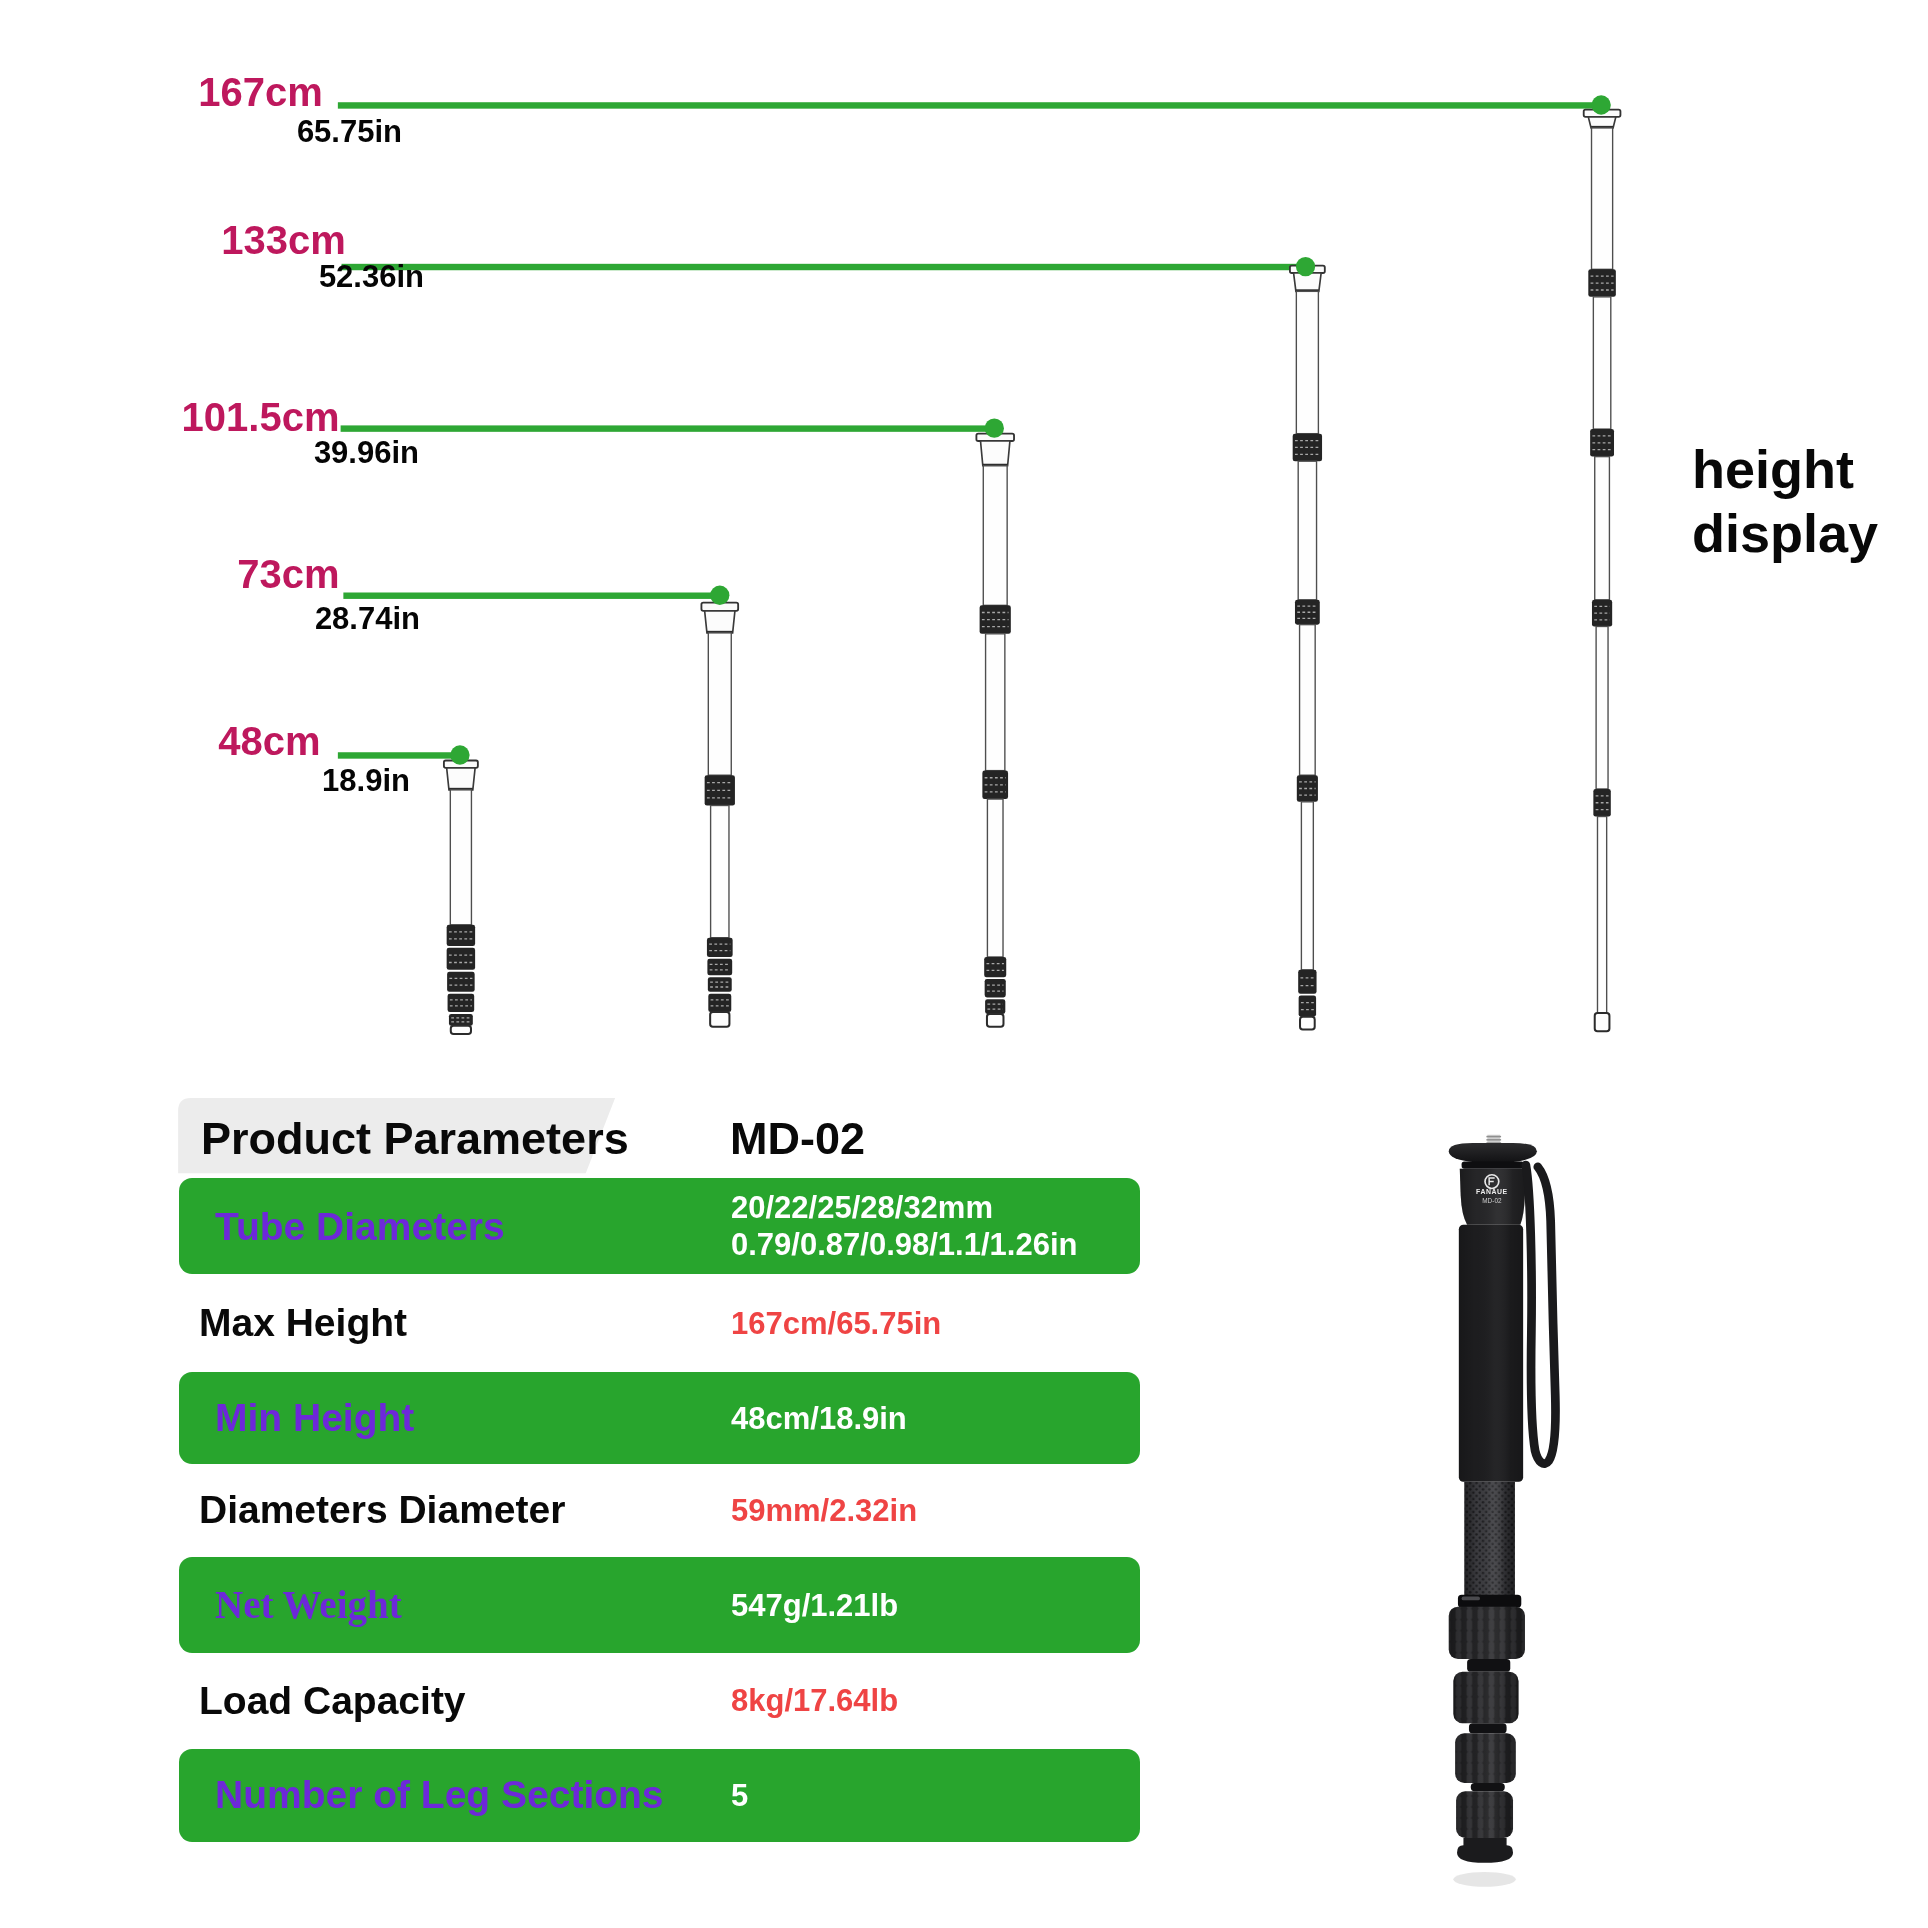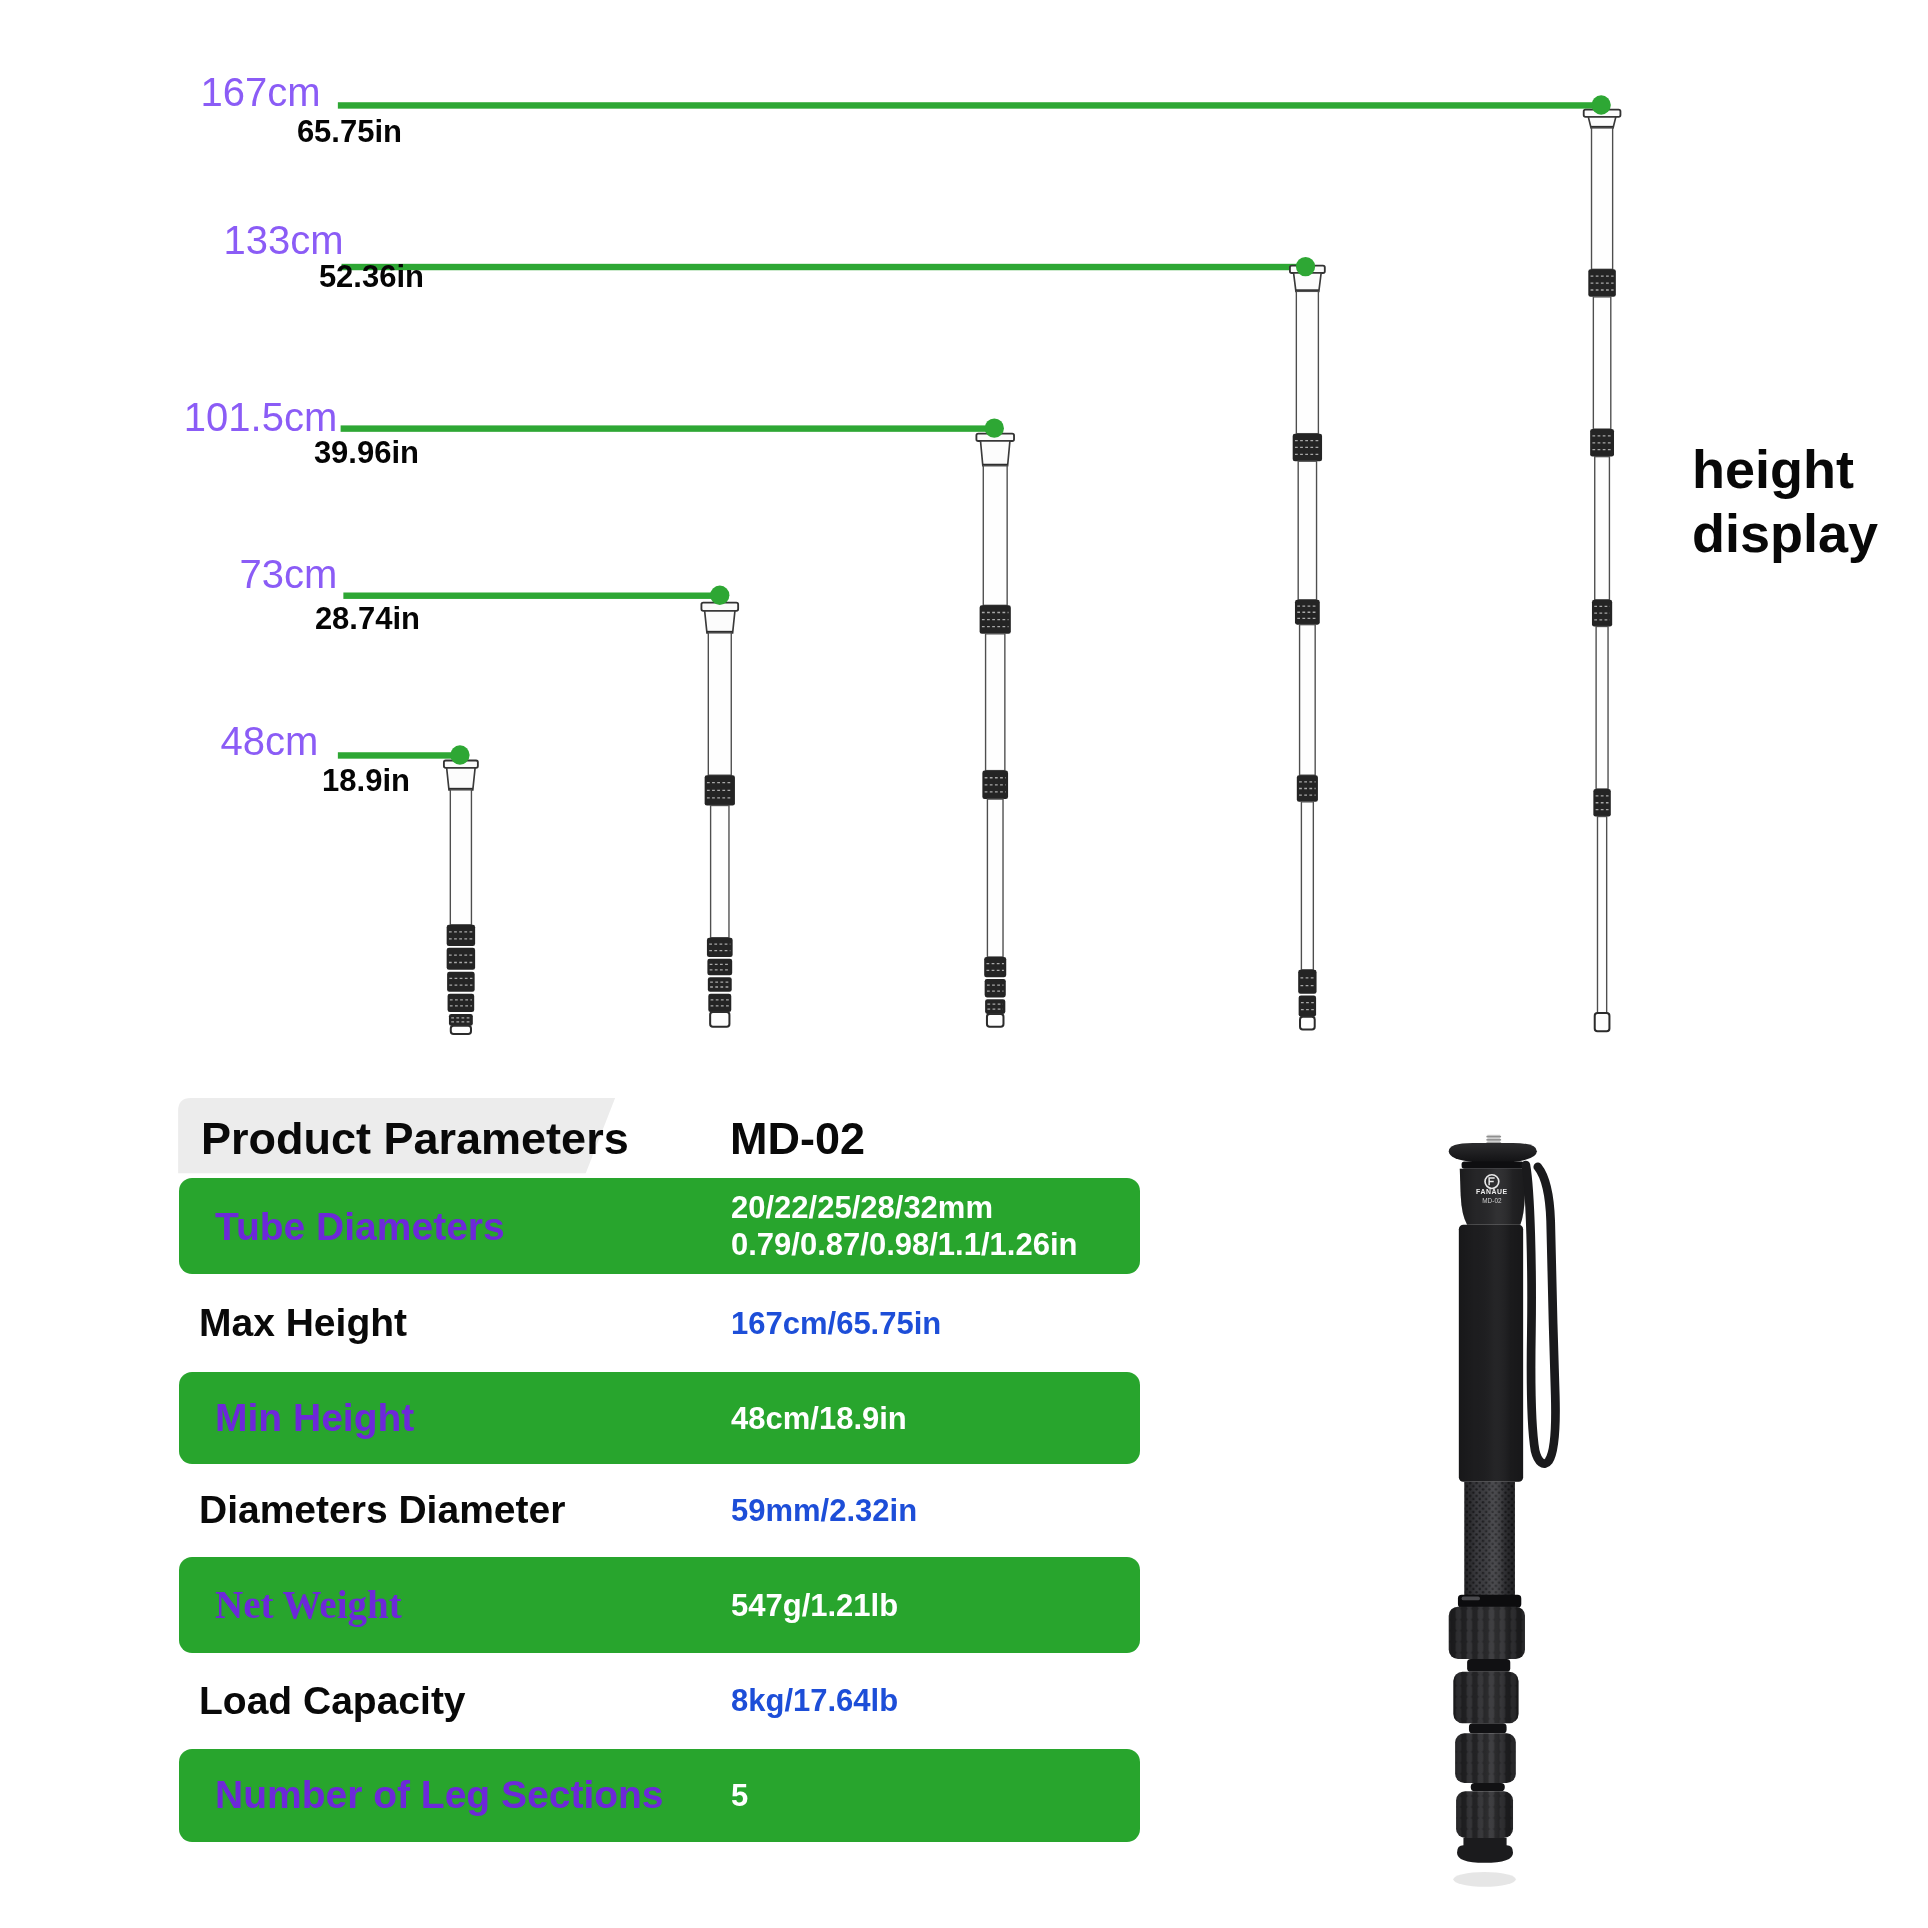--- a/index.html
+++ b/index.html
@@ -1,25 +1,25 @@
 <!DOCTYPE html>
 <html style="font-size:14.7px"><head>
 <meta charset="utf-8">
 <style>
 html,body { margin:0; padding:0; }
 body { width:1928px; height:1928px; position:relative; background:#ffffff;
   font-family:"Liberation Sans", sans-serif; overflow:hidden; }
 .abs { position:absolute; }
-.blb { position:absolute; width:275px; text-align:center; font-size:40px; line-height:42px; font-weight:normal; color:#8b5cf6; }
+.blb { position:absolute; width:275px; text-align:center; font-size:40px; line-height:42px; font-weight:bold; color:#be185d; }
 .slb { position:absolute; width:275px; text-align:right; font-size:31px; line-height:31px; font-weight:bold; color:#050505; }
 .hd { position:absolute; left:1692px; top:437px; font-size:54px; line-height:64px; font-weight:bold; color:#080808; }
 .grow { position:absolute; left:179px; width:961px; background:#28a52d; border-radius:13px; }
 .klab { position:absolute; left:199px; font-size:39px; line-height:40px; font-weight:bold; color:#090909; white-space:nowrap; }
 .wlab { position:absolute; left:215px; font-size:39px; line-height:40px; font-weight:bold; color:#6d28d9; white-space:nowrap; }
-.kval { position:absolute; left:731px; font-size:31px; line-height:37px; font-weight:bold; color:#1d4ed8; white-space:nowrap; }
+.kval { position:absolute; left:731px; font-size:31px; line-height:37px; font-weight:bold; color:#ef4444; white-space:nowrap; }
 .wval { position:absolute; left:731px; font-size:31px; line-height:37px; font-weight:bold; color:#ffffff; white-space:nowrap; }
 .hdr { position:absolute; left:201px; top:1119px; font-size:45px; line-height:40px; font-weight:bold; color:#090909; white-space:nowrap; }
 </style>
 </head>
 <body>
 <svg class="abs" style="left:0;top:0;" width="1928" height="1084" viewBox="0 0 2100 1180">
 <rect x="368" y="111" width="1376" height="7" fill="#2ea734"></rect>
 <rect x="372" y="287" width="1050" height="7" fill="#2ea734"></rect>
 <rect x="371" y="463" width="712" height="7" fill="#2ea734"></rect>
 <rect x="374" y="645" width="410" height="7" fill="#2ea734"></rect>

